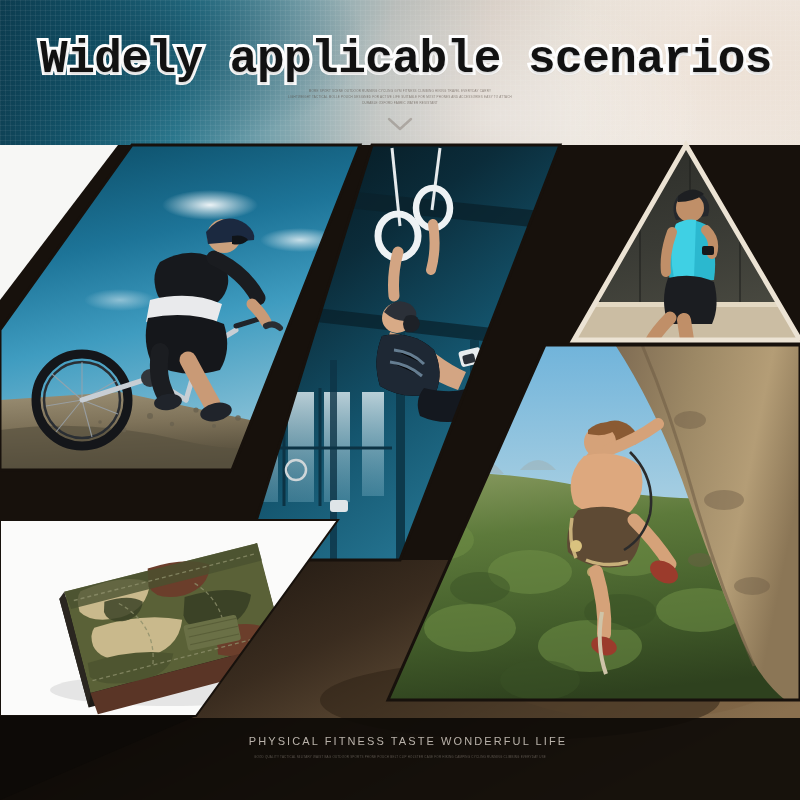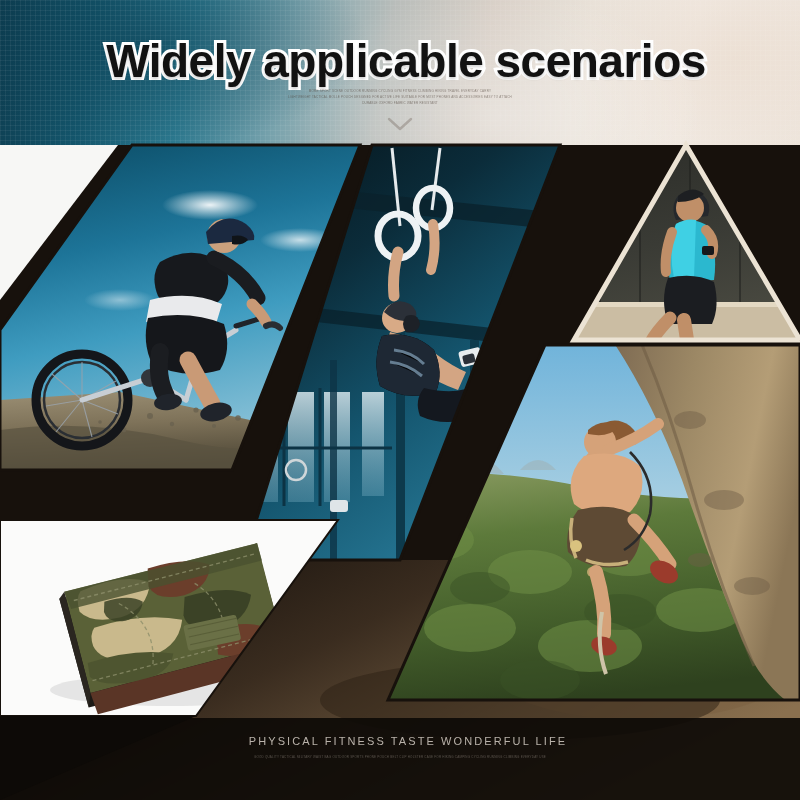--- a/index.html
+++ b/index.html
@@ -34,21 +34,21 @@
     background:
       radial-gradient(ellipse 320px 150px at 18% 30%, rgba(10,60,80,.55), transparent 70%),
       radial-gradient(ellipse 300px 180px at 62% 80%, rgba(255,255,255,.35), transparent 70%),
       radial-gradient(ellipse 260px 200px at 92% 40%, rgba(232,215,200,.55), transparent 72%);
   }
   .title {
     position:absolute; left:12px; right:0; top:34px;
     text-align:center;
     font-size:46px; font-weight:700; letter-spacing:-0.5px;
     color:#121212;
-    font-family:Liberation Sans, sans-serif;
+    font-family:Liberation Mono, monospace;
     -webkit-text-stroke:6px #ffffff;
     paint-order:stroke fill;
     text-shadow:0 2px 3px rgba(0,0,0,.18);
     white-space:nowrap;
   }
   .subtext {
     position:absolute; left:50%; transform:translateX(-50%); top:88px;
     width:360px; text-align:center;
   }
   .subtext span {

